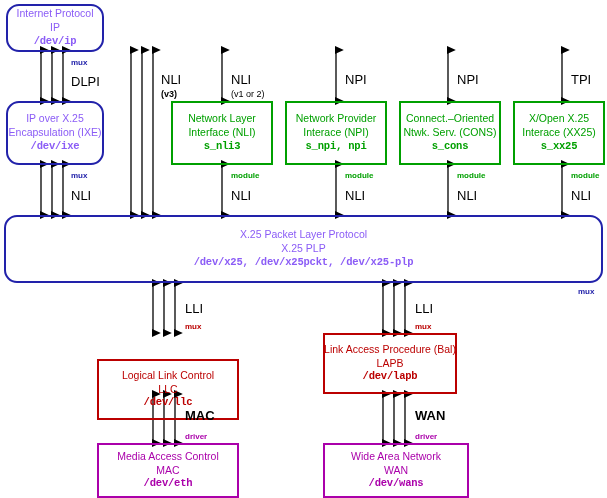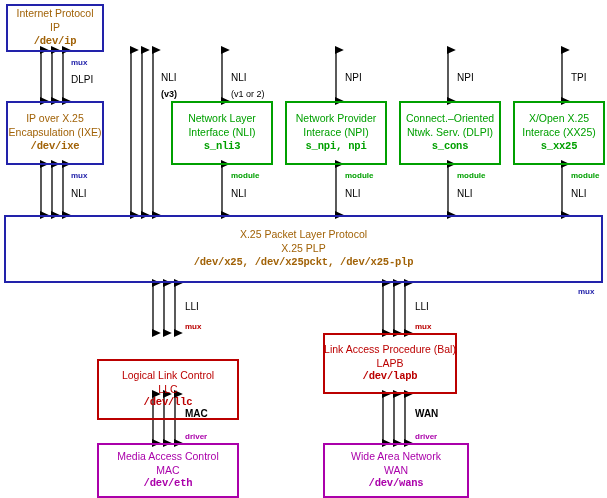--- a/index.html
+++ b/index.html
@@ -30,28 +30,28 @@
     font-size: 10.5px;
     white-space: nowrap;
   }
   .box .dev {
     font-family: "Liberation Mono", monospace;
     font-size: 10.5px;
     font-weight: bold;
     white-space: nowrap;
     letter-spacing: -0.2px;
   }
-  .blue  { border-color: #2222aa; color: #a16207; }
+  .blue  { border-color: #2222aa; color: #8b5cf6; border-radius: 13px; }
   .green { border-color: #00a000; color: #00a000; }
   .red   { border-color: #bb0000; color: #bb0000; }
   .purple{ border-color: #aa00aa; color: #aa00aa; }
 
   .lbl {
     position: absolute;
-    font-size: 10px;
+    font-size: 13px;
     white-space: nowrap;
     color: #000000;
   }
   .lbl.bold { font-weight: bold; }
   .tag {
     position: absolute;
     font-size: 8px;
     font-weight: bold;
     white-space: nowrap;
   }
@@ -149,21 +149,21 @@
   </div>
 
   <div class="box green" style="left:285px; top:101px; width:102px; height:64px;">
     <div class="ln">Network Provider</div>
     <div class="ln">Interace (NPI)</div>
     <div class="dev">s_npi, npi</div>
   </div>
 
   <div class="box green" style="left:399px; top:101px; width:102px; height:64px;">
     <div class="ln">Connect.–Oriented</div>
-    <div class="ln">Ntwk. Serv. (DLPI)</div>
+    <div class="ln">Ntwk. Serv. (CONS)</div>
     <div class="dev">s_cons</div>
   </div>
 
   <div class="box green" style="left:513px; top:101px; width:92px; height:64px;">
     <div class="ln">X/Open X.25</div>
     <div class="ln">Interace (XX25)</div>
     <div class="dev">s_xx25</div>
   </div>
 
   <div class="box blue" style="left:4px; top:215px; width:599px; height:68px;">

